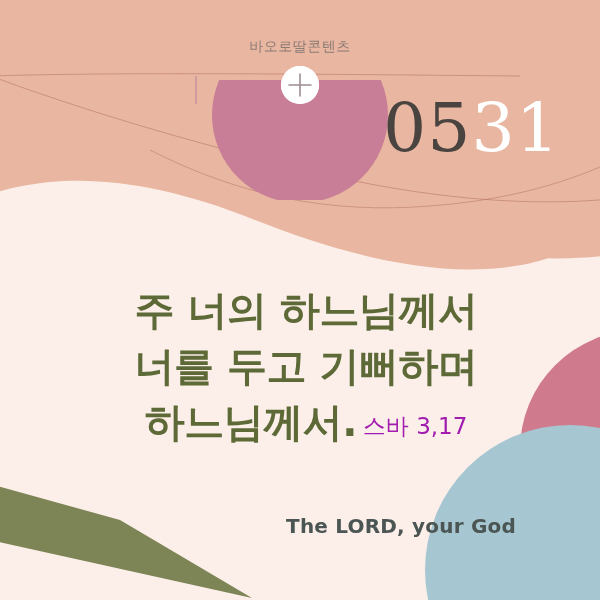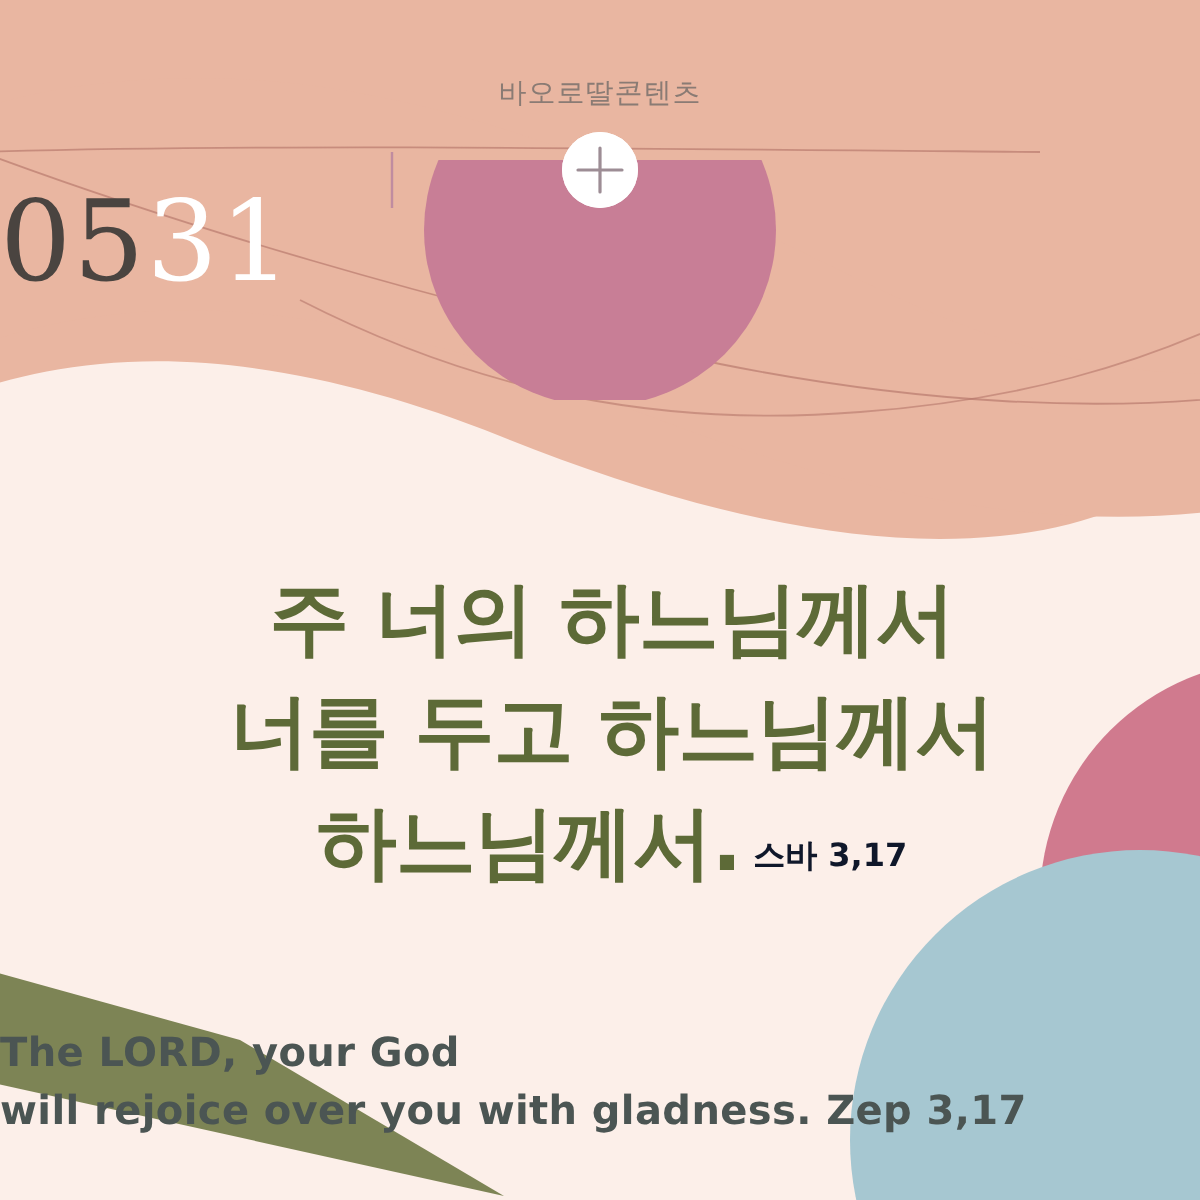--- a/index.html
+++ b/index.html
@@ -53,22 +53,22 @@
     background: #ffffff;
     z-index: 7;
   }
   .cross-badge svg { display: block; }
 
   .date-number {
     position: absolute;
     top: 94px;
     left: 0;
     width: 560px;
-    text-align: left;
-    font-size: 56px;
+    text-align: right;
+    font-size: 68px;
     line-height: 1;
     letter-spacing: 1px;
     font-family: "DejaVu Serif", "Liberation Serif", serif;
     font-weight: 400;
     z-index: 6;
     white-space: nowrap;
   }
   .date-number .d-month { color: #4a4440; }
   .date-number .d-day   { color: #ffffff; }
 
@@ -86,36 +86,36 @@
     font-size: 40px;
     line-height: 56px;
     font-weight: 700;
     letter-spacing: -0.5px;
     color: #5d6a37;
     font-family: "DejaVu Sans", "Liberation Sans", sans-serif;
     white-space: nowrap;
     margin-left: 12px;
   }
   .verse-ko .ko-ref {
-    font-size: 16px;
-    font-weight: 700;
+    font-size: 23px;
+    font-weight: 400;
     letter-spacing: 0px;
-    color: #0f172a;
+    color: #a21caf;
     margin-left: 6px;
     vertical-align: 2px;
   }
 
   
   .verse-en {
     position: absolute;
     top: 512px;
     left: 0;
     width: 516px;
     z-index: 6;
-    text-align: left;
+    text-align: right;
   }
   .verse-en .en-line {
     display: block;
     font-size: 20px;
     line-height: 29px;
     font-weight: 700;
     letter-spacing: 0.2px;
     color: #4b5553;
     font-family: "DejaVu Sans", "Liberation Sans", sans-serif;
     white-space: nowrap;
@@ -184,22 +184,21 @@
       <path d="M19 8 L19 30 M8 19 L30 19" stroke="#9d8d95" stroke-width="1.6" stroke-linecap="round"></path>
     </svg>
   </div>
 
   <div class="date-number">
     <span class="d-month">05</span><span class="d-day">31</span>
   </div>
 
   <div class="verse-ko">
     <span class="ko-line">주 너의 하느님께서</span>
-    <span class="ko-line">너를 두고 하느님께서</span>
+    <span class="ko-line">너를 두고 기뻐하며</span>
     <span class="ko-line"><span>하느님께서.</span><span class="ko-ref">스바 3,17</span></span>
   </div>
 
   <div class="verse-en">
     <span class="en-line">The LORD, your God</span>
-    <span class="en-line">will rejoice over you with gladness. Zep 3,17</span>
   </div>
 
 </div>
 
 </body></html>

